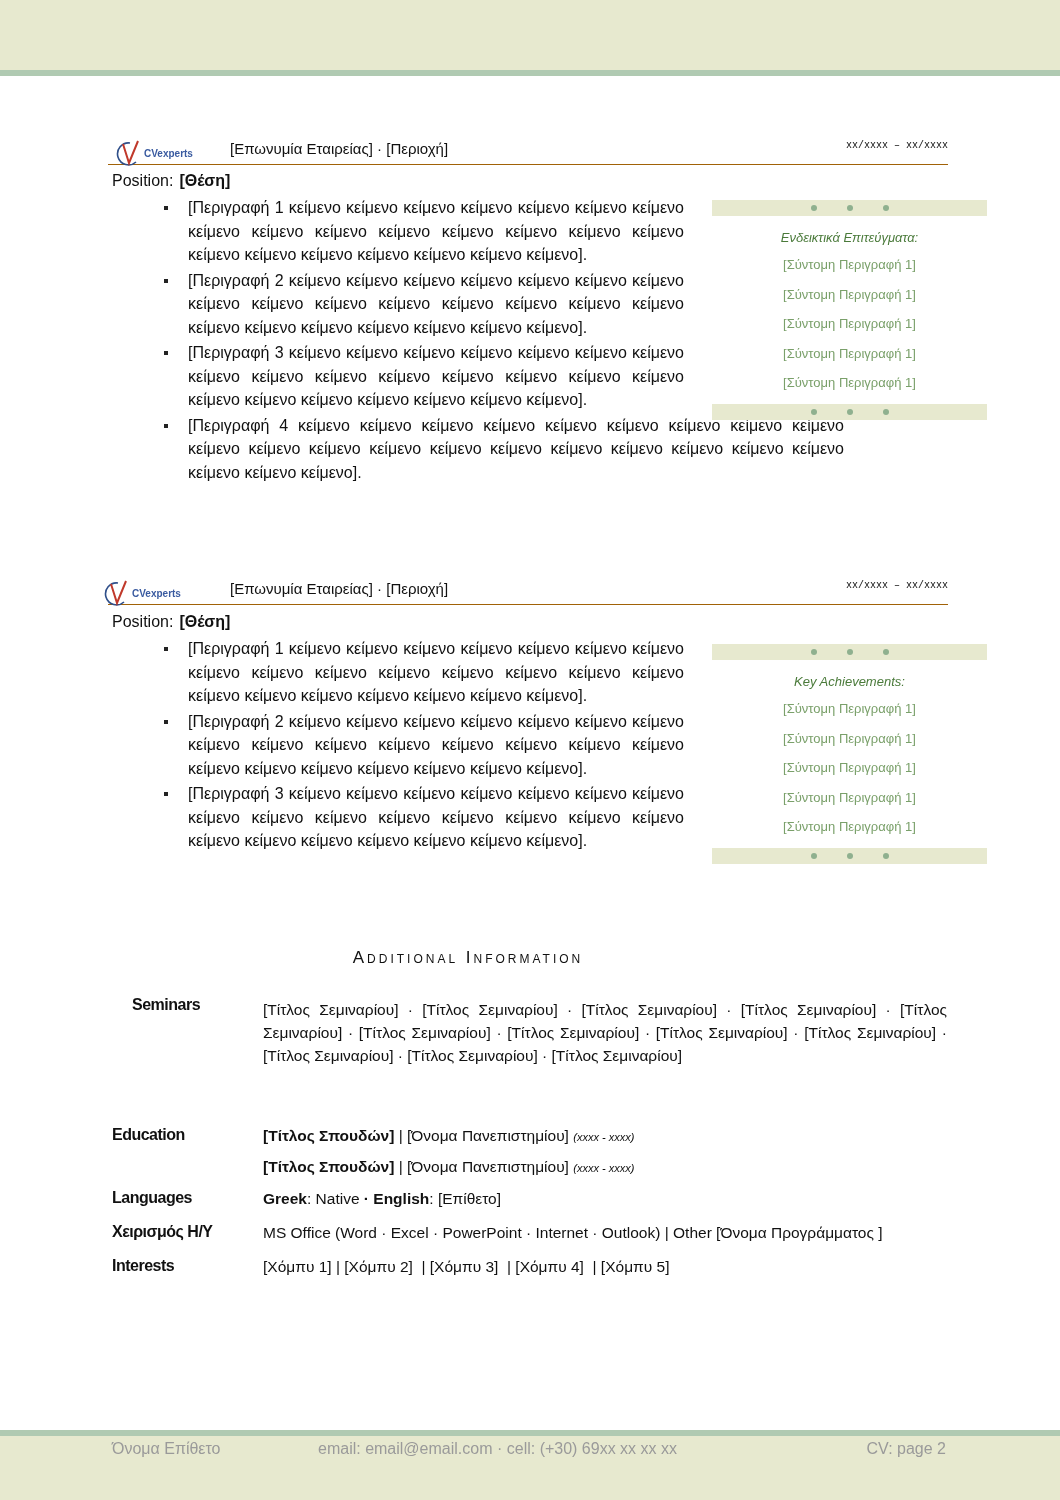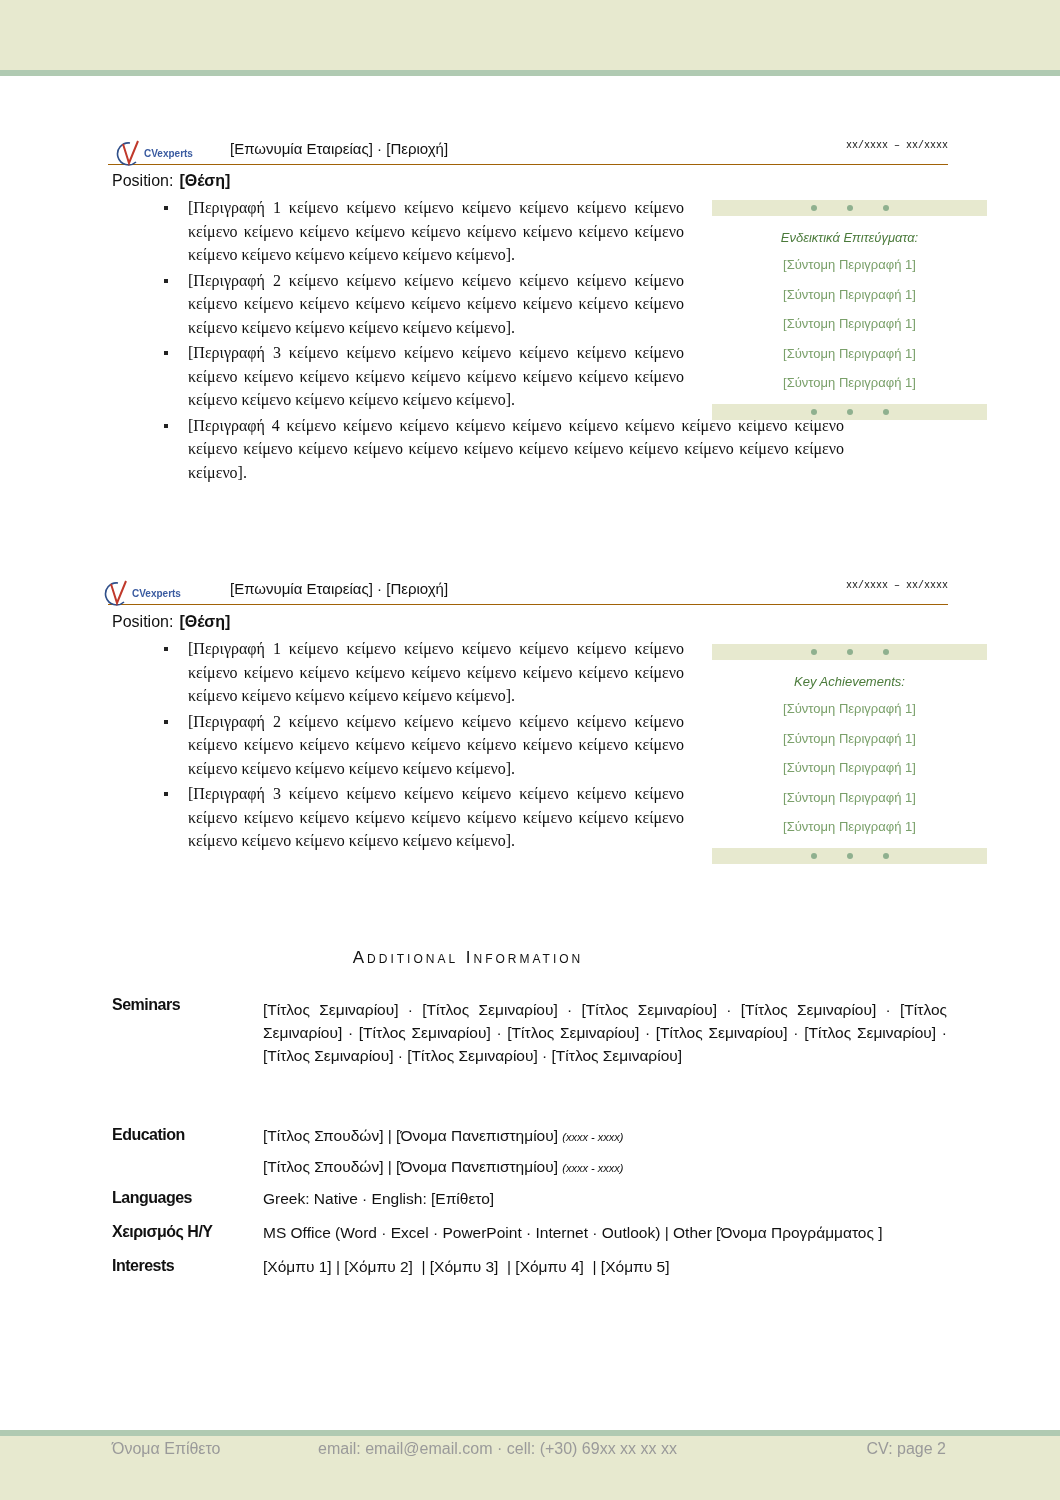--- a/index.html
+++ b/index.html
@@ -14,39 +14,39 @@
 
   .job-header { position:absolute; left:108px; width:840px; height:26px; border-bottom:1px solid #a16207; }
   .logo { position:absolute; left:8px; top:2px; width:90px; height:26px; }
   .logo svg { position:absolute; left:0; top:0; }
   .logo .logo-text { position:absolute; left:28px; top:8px; font-size:10px; font-weight:bold; color:#3a5ba0; }
   .company { position:absolute; left:122px; top:2px; font-size:15px; }
   .dates { position:absolute; right:0; top:2px; font-size:10px;font-family:Liberation Mono, monospace; }
   .position-row { position:absolute; left:112px; font-size:16px; }
   .position-row .pos-value { font-weight:bold; margin-left:6px; }
 
-  .bullets { position:absolute; left:160px; margin:0; padding:0; list-style:none;font-family:Liberation Serif, serif; }
+  .bullets { position:absolute; left:160px; margin:0; padding:0; list-style:none; }
   .bullets li { position:relative; padding-left:28px; font-size:16px; line-height:23.5px; text-align:justify; margin-bottom:2px; }
   .bullets li::before { content:""; position:absolute; left:4px; top:10px; width:4px; height:4px; background:#222; }
   .bullets.narrow { width:524px; }
   .bullets li.wide { width:656px; }
 
   .ach-box { position:absolute; left:712px; width:275px; }
   .ach-bar { height:16px; background:#e7e9cf; display:flex; justify-content:center; align-items:center; gap:30px; }
   .ach-bar .dot { width:6px; height:6px; border-radius:50%; background:#8fb08f; }
   .ach-title { text-align:center; font-style:italic; color:#4a7a3a; font-size:13px; margin-top:14px; height:20px; }
   .ach-item { text-align:center; color:#7aa06a; font-size:13px; height:29.5px; line-height:29.5px; }
   .ach-bottom { margin-top:6px; }
 
   .section-title { position:absolute; left:0; width:936px; top:948px; text-align:center; font-size:17px; letter-spacing:3px; font-variant:small-caps; font-weight:normal; }
 
   .info-label { position:absolute; left:112px; font-size:16px; font-weight:bold; letter-spacing:-0.5px; }
   .info-value { position:absolute; left:263px; width:684px; font-size:15.5px; line-height:23px; text-align:justify; }
   .italic { font-style:italic; }
-  .bold { font-weight:normal; }
+  .bold { font-weight:bold; }
   .small-italic { font-style:italic; font-size:11px; }
 </style>
 </head>
 <body>
 
 <div class="top-band"></div>
 <div class="top-stripe"></div>
 
 <div class="job-header" style="top:138px;">
   <div class="logo">
@@ -120,21 +120,21 @@
   <div class="ach-item">[Σύντομη Περιγραφή 1]</div>
   <div class="ach-bar ach-bottom">
     <span class="dot"></span>
       <span class="dot"></span>
       <span class="dot"></span>
   </div>
 </div>
 
 <div class="section-title">Additional Information</div>
 
-<div class="info-label" style="top:996px;">Seminars</div>
+<div class="info-label" style="top:996px;margin-left:20px;">Seminars</div>
 <div class="info-value" style="top:994px;">
   <div style="margin-top:4px;">[Τίτλος Σεμιναρίου] · [Τίτλος Σεμιναρίου] · [Τίτλος Σεμιναρίου] · [Τίτλος Σεμιναρίου] · [Τίτλος Σεμιναρίου] · [Τίτλος Σεμιναρίου] · [Τίτλος Σεμιναρίου] · [Τίτλος Σεμιναρίου] · [Τίτλος Σεμιναρίου] · [Τίτλος Σεμιναρίου] · [Τίτλος Σεμιναρίου] · [Τίτλος Σεμιναρίου]</div>
 </div>
 
 <div class="info-label" style="top:1126px;">Education</div>
 <div class="info-value" style="top:1124px;">
   <div><span class="bold">[Τίτλος Σπουδών]</span><span> | </span><span>[Όνομα Πανεπιστημίου]</span> <span class="small-italic">(xxxx - xxxx)</span></div>
   <div style="margin-top:6px;"><span class="bold">[Τίτλος Σπουδών]</span><span> | </span><span>[Όνομα Πανεπιστημίου]</span> <span class="small-italic">(xxxx - xxxx)</span></div>
 </div>
 

